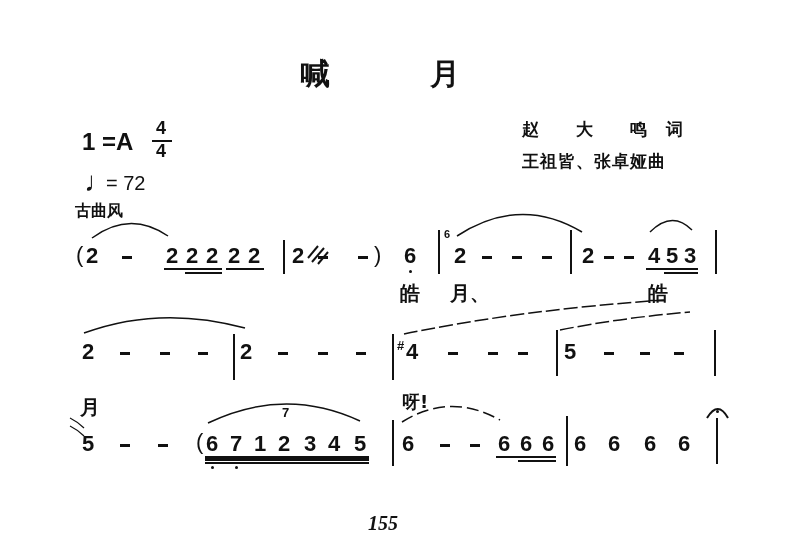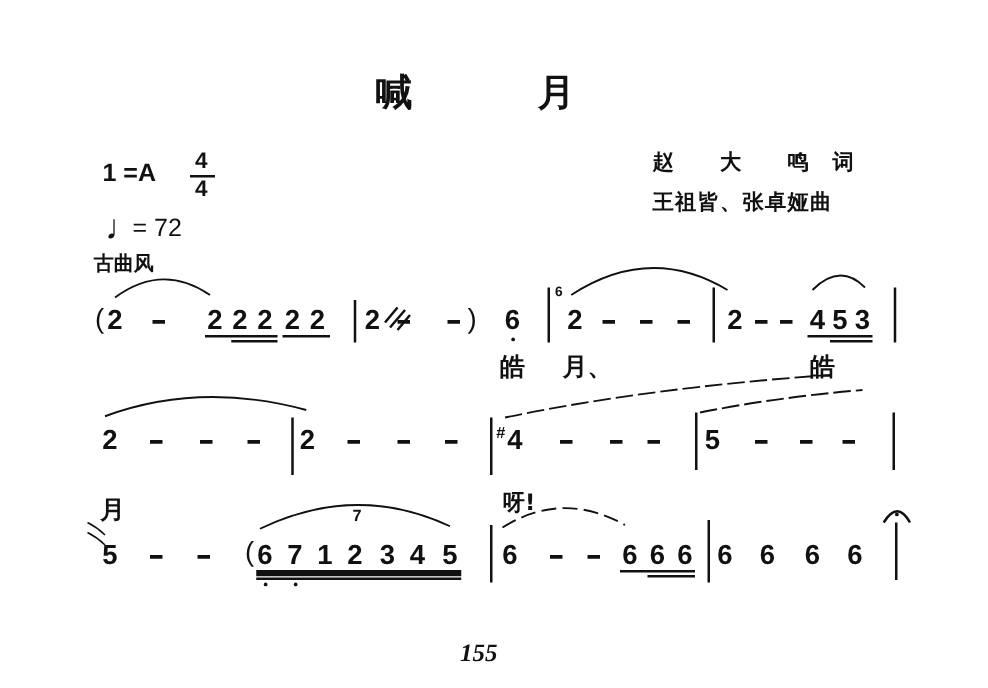--- a/index.html
+++ b/index.html
@@ -1,19 +1,19 @@
 <!DOCTYPE html>
 <html><head>
 <meta charset="utf-8">
 <style>
   html, body { margin: 0; padding: 0; background: #ffffff; }
   body { width: 790px; height: 550px; position: relative; overflow: hidden; font-family: "Liberation Sans", "DejaVu Sans", sans-serif; color: #111; }
   .abs { position: absolute; }
   .title { font-family: "DejaVu Serif", serif; font-weight: bold; font-size: 30px; top: 54px; }
-  .meta { font-weight: bold; font-size: 20px; }
+  .meta { font-weight: bold; font-size: 24px; }
   .credit { font-family: "DejaVu Sans", sans-serif; font-weight: bold; font-size: 17px; letter-spacing: 1px; }
   .n { position: absolute; font-weight: bold; font-size: 22px; line-height: 24px; width: 16px; text-align: center; }
   .dash { position: absolute; width: 10px; height: 3px; background: #111; }
   .bar { position: absolute; width: 2px; background: #111; }
   .ul { position: absolute; height: 2px; background: #111; }
   .ulthick { position: absolute; height: 5px; background: #111; }
   .lyric { position: absolute; font-family: "DejaVu Sans", sans-serif; font-size: 20px; font-weight: bold; }
   .dot { position: absolute; width: 3px; height: 3px; background: #111; border-radius: 50%; }
   .paren { position: absolute; font-size: 22px; font-weight: normal; line-height: 24px; }
   svg.arcs { position: absolute; left: 0; top: 0; }

